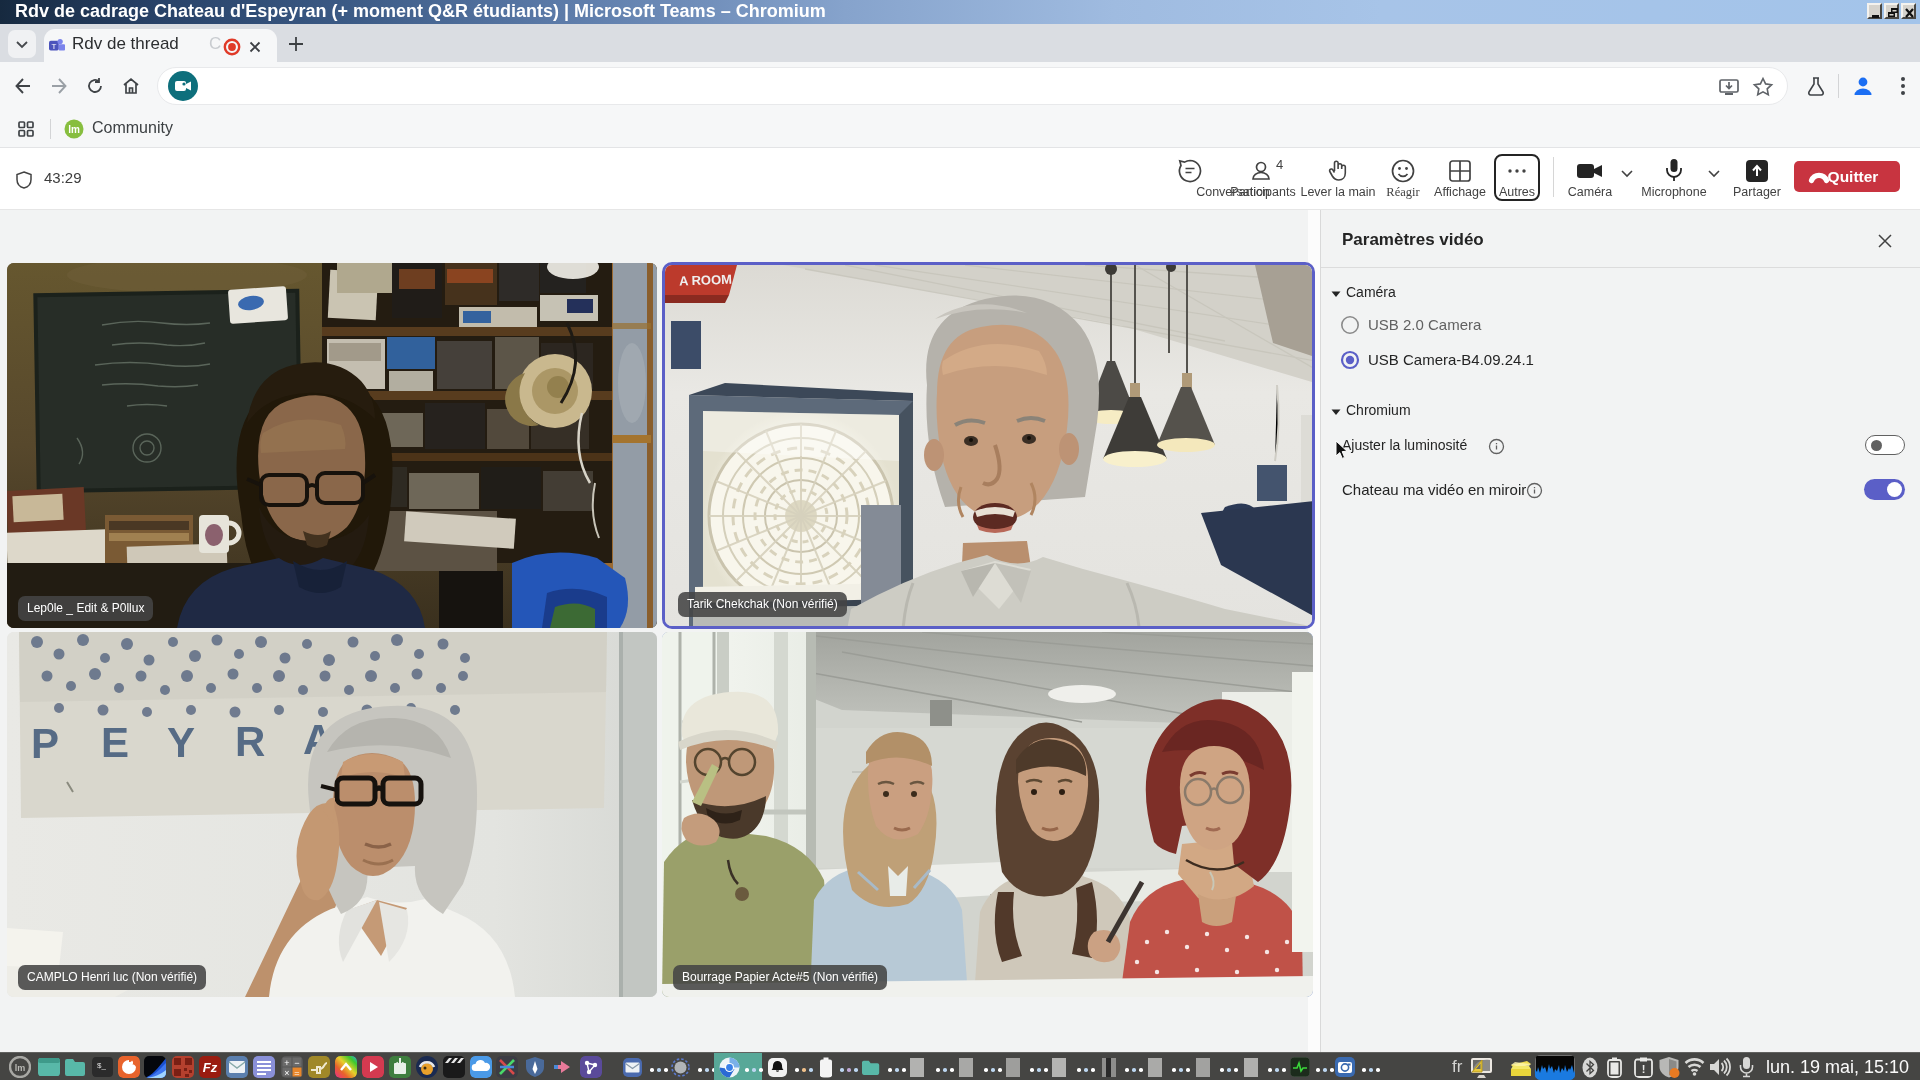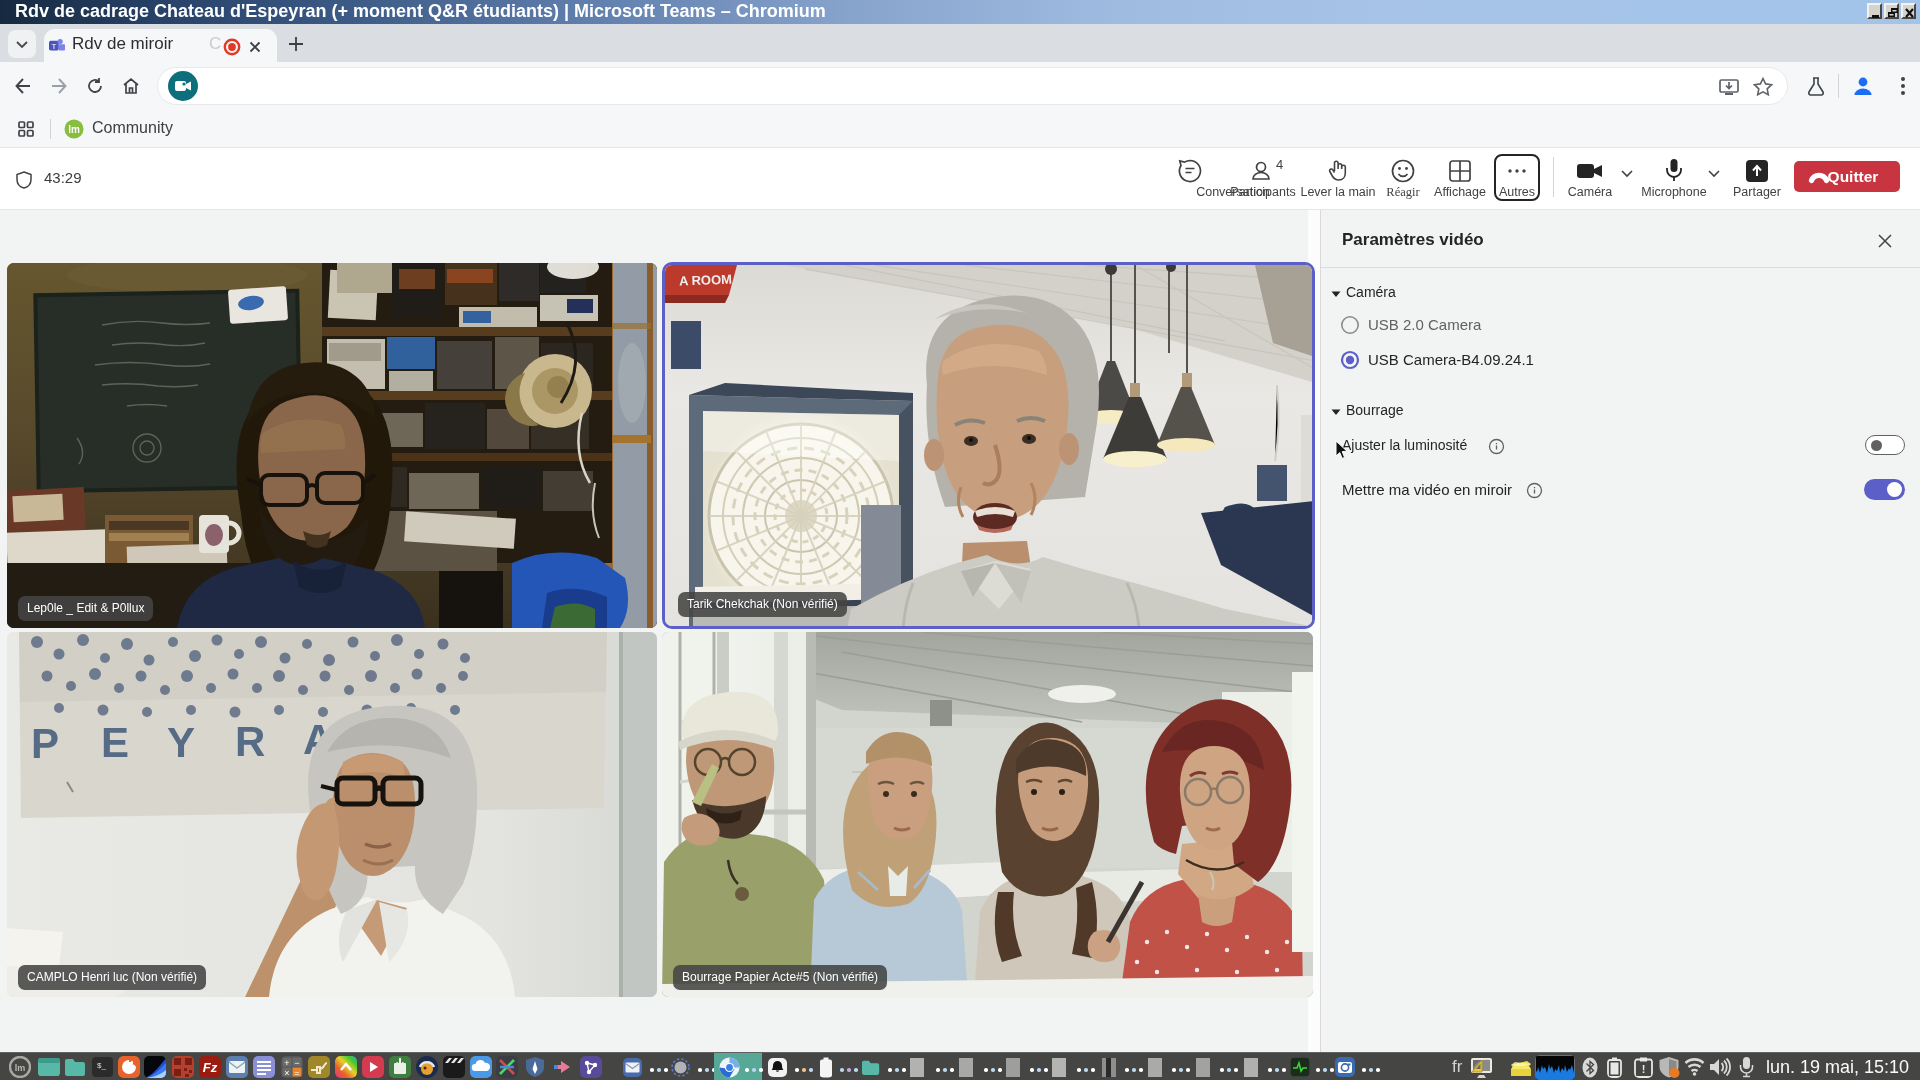--- a/index.html
+++ b/index.html
@@ -83,21 +83,21 @@
           <path d="M9 12 l5 5 l5 -5" fill="none" stroke="#46494d" stroke-width="1.8"></path>
         </svg></div>
     <div id="tab">
       <svg width="16" height="16" style="position:absolute;left:5px;top:9px" viewBox="0 0 18 18">
         <rect x="0" y="3" width="11" height="11" rx="2" fill="#4b53bc"></rect>
         <circle cx="12.5" cy="4" r="3" fill="#7b83eb"></circle>
         <circle cx="15.5" cy="10.5" r="2.6" fill="#7b83eb"></circle>
         <rect x="11" y="7" width="7" height="7" rx="1" fill="#7b83eb"></rect>
         <text x="5.5" y="12.5" font-size="9" fill="#fff" text-anchor="middle" font-family="Liberation Sans">T</text>
       </svg>
-      <span style="position:absolute;left:28px;top:5px;font-size:17px;color:#2c2e30;">Rdv de miroir</span>
+      <span style="position:absolute;left:28px;top:5px;font-size:17px;color:#2c2e30;">Rdv de thread</span>
       <span style="position:absolute;left:165px;top:5px;font-size:17px;color:#c9ccd0;">C</span>
       <svg width="18" height="18" style="position:absolute;left:179px;top:9px">
           <circle cx="9" cy="9" r="7.2" fill="none" stroke="#e03a28" stroke-width="2.4"></circle>
           <circle cx="9" cy="9" r="3.9" fill="#e03a28"></circle>
         </svg>
       <svg width="16" height="16" style="position:absolute;left:203px;top:10px">
           <path d="M3.5 3.5 L12.5 12.5 M12.5 3.5 L3.5 12.5" stroke="#3c3f43" stroke-width="1.8"></path>
         </svg>
     </div>
     <div id="tabplus"><svg width="26" height="26">
@@ -763,31 +763,31 @@
     <div style="position:absolute;left:47px;top:106px;font-size:15px;color:#616161;">USB 2.0 Camera</div>
     <svg style="position:absolute;left:19px;top:140px" width="20" height="20">
         <circle cx="10" cy="10" r="8" fill="none" stroke="#5b5fc7" stroke-width="2.2"></circle>
         <circle cx="10" cy="10" r="4.2" fill="#5b5fc7"></circle>
       </svg>
     <div style="position:absolute;left:47px;top:141px;font-size:15px;">USB Camera-B4.09.24.1</div>
 
     <svg style="position:absolute;left:10px;top:197px" width="10" height="10">
         <path d="M0.5 2.5 h9 l-4.5 5.5 z" fill="#242424"></path>
       </svg>
-    <div style="position:absolute;left:25px;top:192px;font-size:14px;">Bourrage</div>
+    <div style="position:absolute;left:25px;top:192px;font-size:14px;">Chromium</div>
 
     <div style="position:absolute;left:21px;top:227px;font-size:14px;">Ajuster la luminosité</div>
     <svg style="position:absolute;left:167px;top:228px" width="17" height="17">
         <circle cx="8.5" cy="8.5" r="7" fill="none" stroke="#616161" stroke-width="1.3"></circle>
         <path d="M8.5 7.5 v4 M8.5 5 v1.3" stroke="#616161" stroke-width="1.3"></path>
       </svg>
     <div style="position:absolute;left:544px;top:225px;width:40px;height:20px;border-radius:10px;border:1px solid #616161;background:#fff;"></div>
     <div style="position:absolute;left:550px;top:230px;width:11px;height:11px;border-radius:50%;background:#616161;"></div>
 
-    <div style="position:absolute;left:21px;top:271px;font-size:15px;">Mettre ma vidéo en miroir</div>
+    <div style="position:absolute;left:21px;top:271px;font-size:15px;">Chateau ma vidéo en miroir</div>
     <svg style="position:absolute;left:205px;top:272px" width="17" height="17">
         <circle cx="8.5" cy="8.5" r="7" fill="none" stroke="#616161" stroke-width="1.3"></circle>
         <path d="M8.5 7.5 v4 M8.5 5 v1.3" stroke="#616161" stroke-width="1.3"></path>
       </svg>
     <div style="position:absolute;left:543px;top:269px;width:41px;height:21px;border-radius:11px;background:#5b5fc7;"></div>
     <div style="position:absolute;left:566px;top:272px;width:15px;height:15px;border-radius:50%;background:#fff;"></div>
 
     <svg style="position:absolute;left:14px;top:230px" width="14" height="22" viewBox="0 0 14 22">
         <path d="M1 1 L1 16 L4.8 12.6 L7.2 18.4 L9.6 17.4 L7.2 11.6 L12 11.2 Z" fill="#111" stroke="#fff" stroke-width="1"></path>
       </svg>

